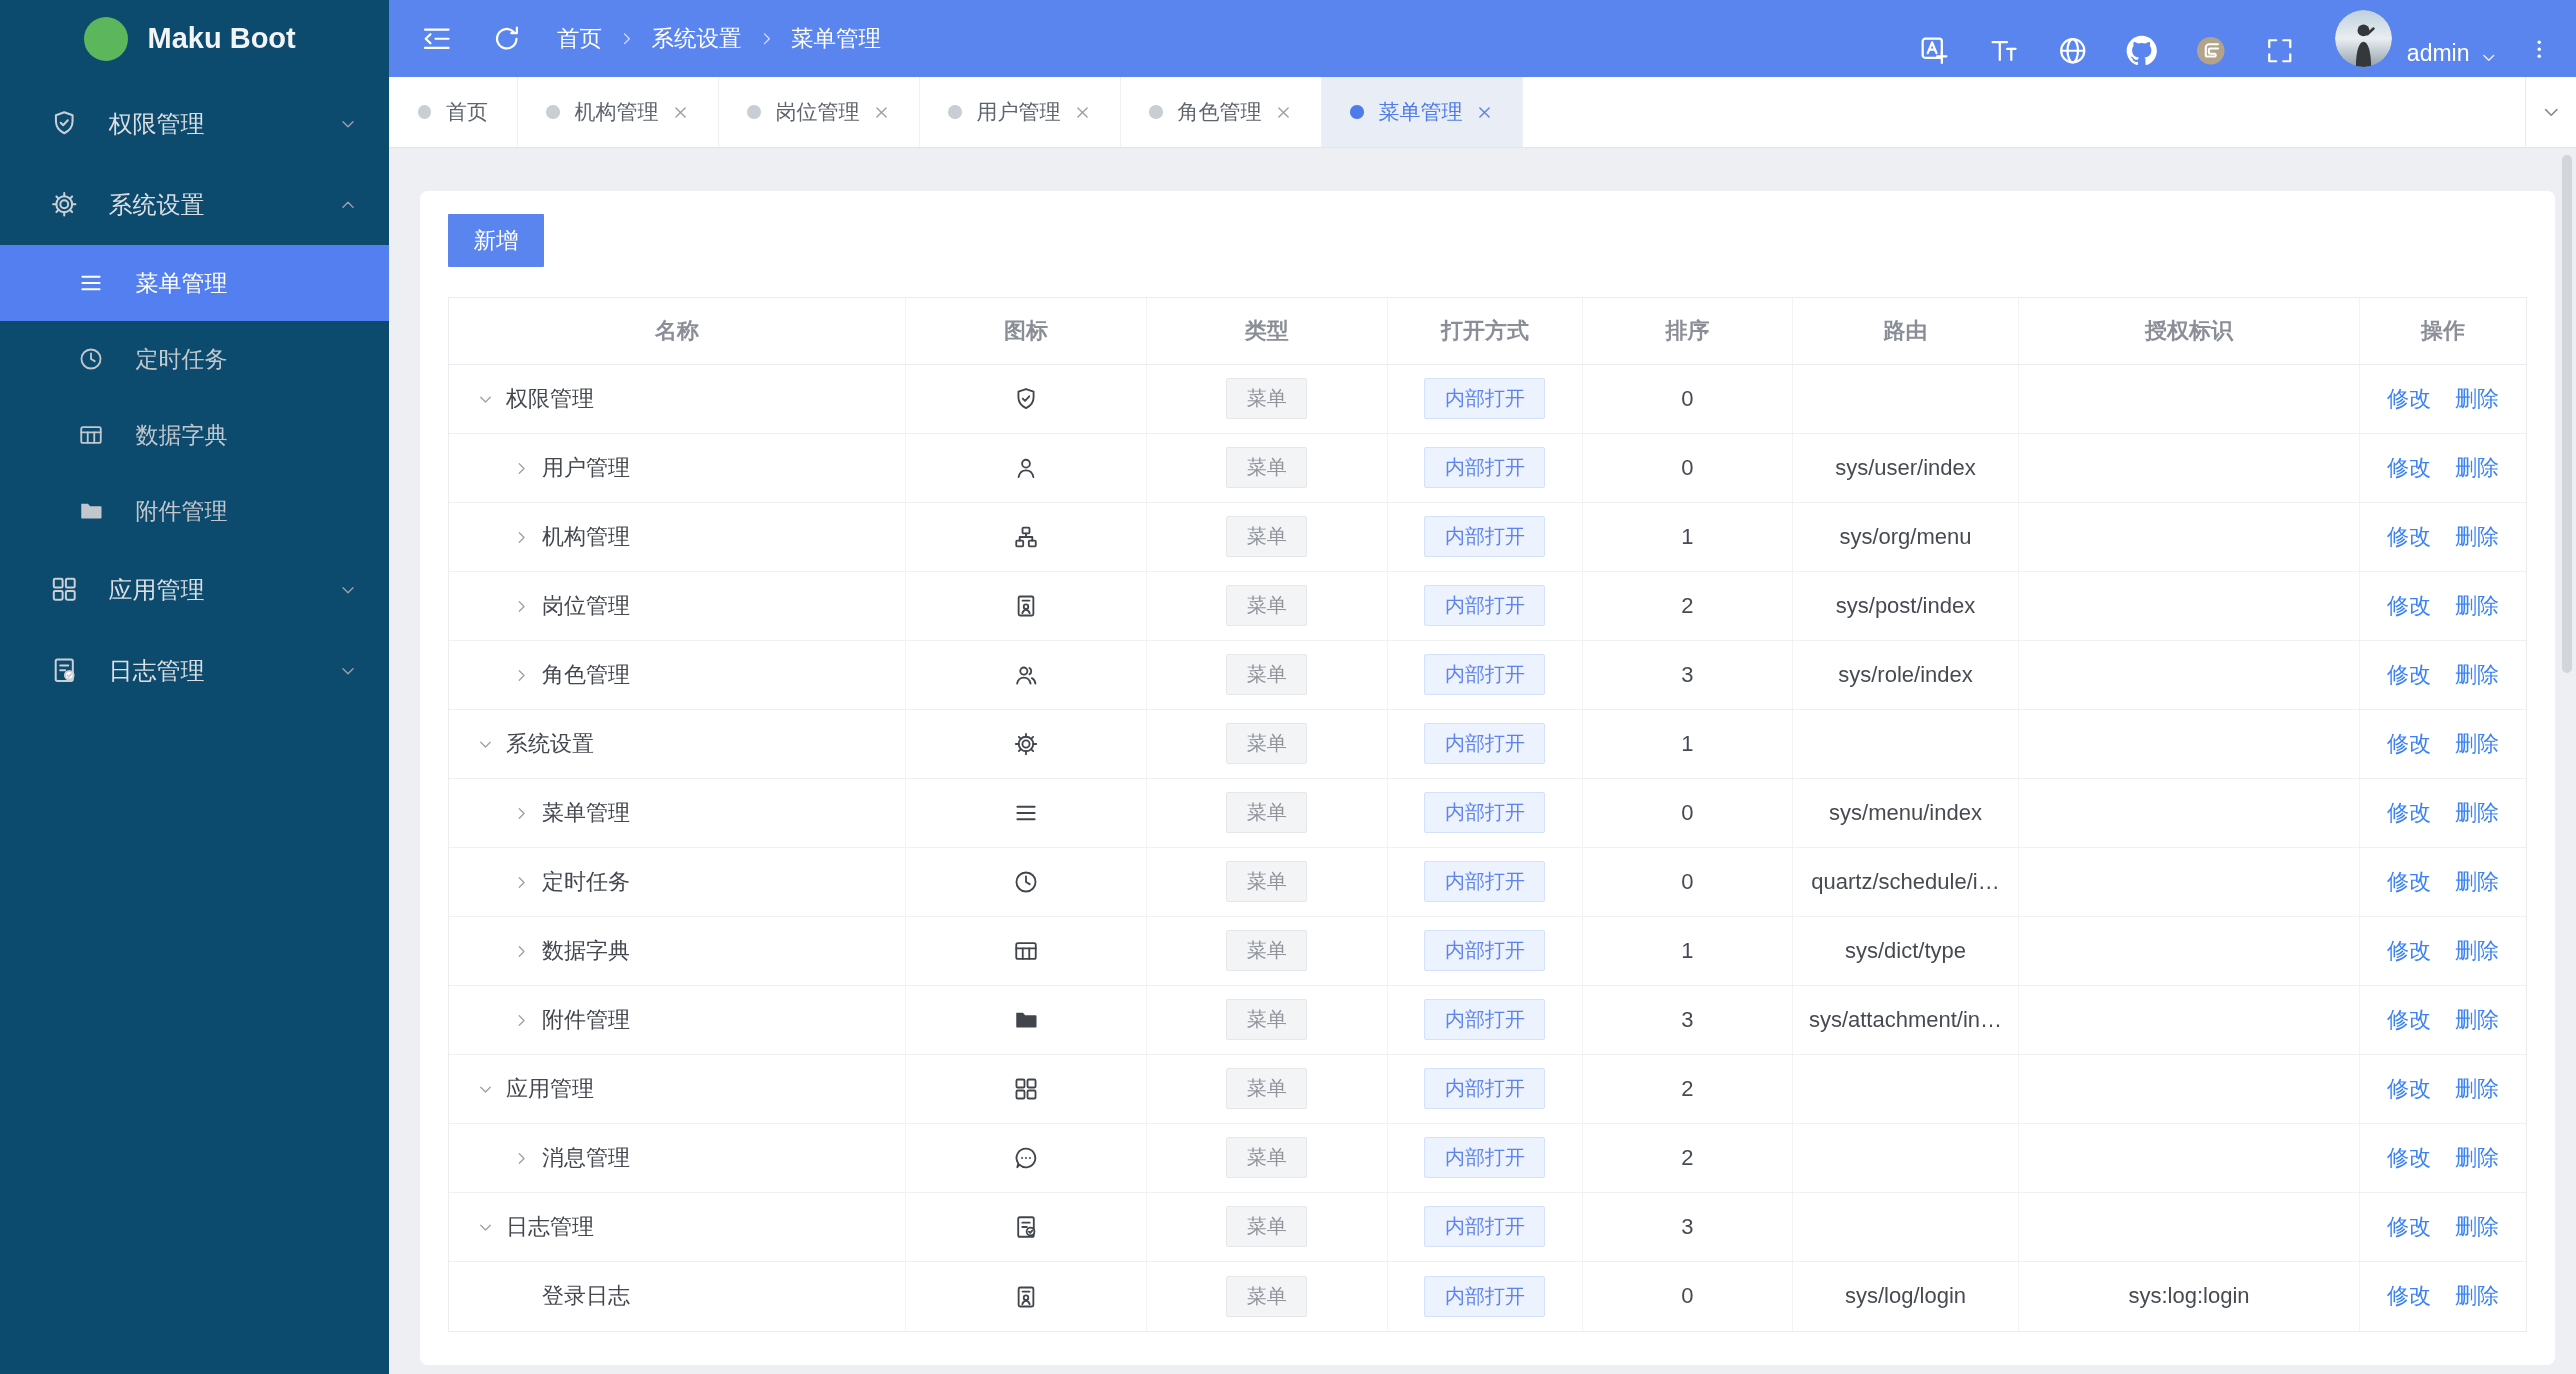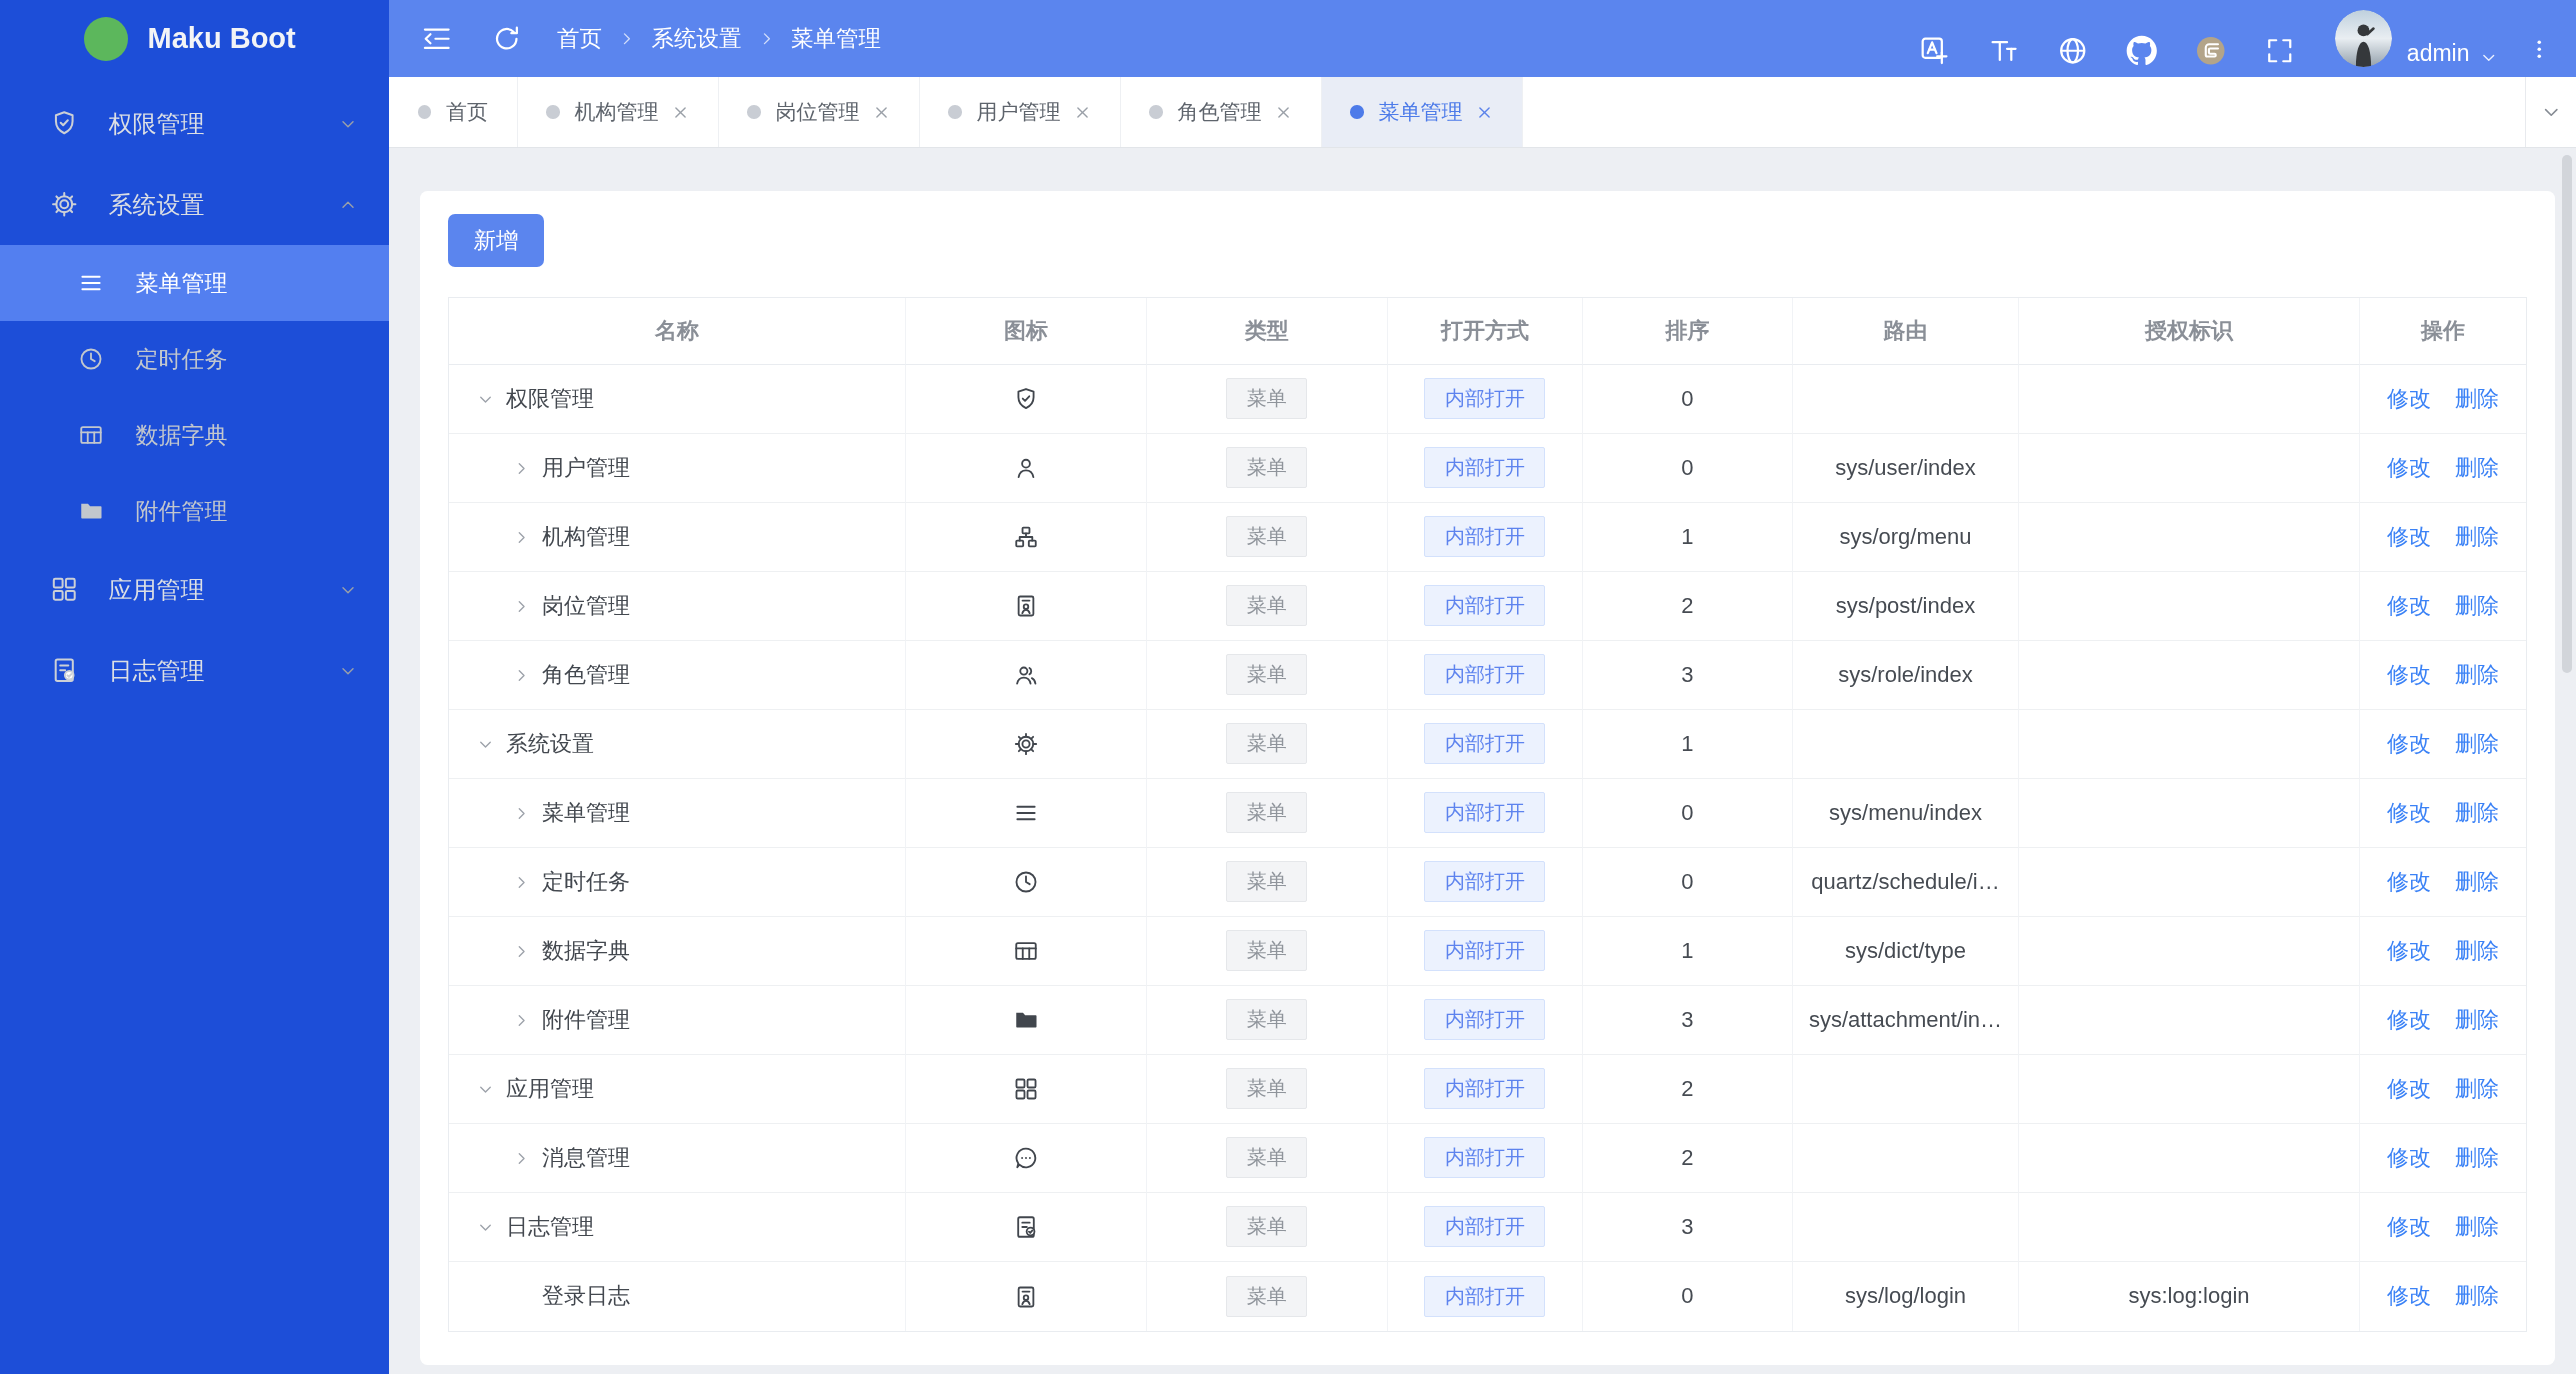--- a/index.html
+++ b/index.html
@@ -4,21 +4,21 @@
 <style>
   html,body{margin:0;padding:0}
   body{
     width:2576px;height:1374px;position:relative;overflow:hidden;
     font-family:"Liberation Sans","DejaVu Sans",sans-serif;
     background:#edeff3;-webkit-font-smoothing:antialiased;
   }
   svg{display:block}
 
   
-  .sidebar{position:absolute;left:0;top:0;width:389px;height:100%;background:#1d4ed8;z-index:5}
+  .sidebar{position:absolute;left:0;top:0;width:389px;height:100%;background:#0c4a6e;z-index:5}
   .logo{height:77px;display:flex;align-items:center;padding-left:84px}
   .logo-badge{width:44px;height:44px;border-radius:50%;background:#5cb75c;display:flex;align-items:center;justify-content:center;flex:0 0 auto}
   .logo-title{color:#f3f4f6;font-size:29px;font-weight:bold;margin-left:19.5px;white-space:nowrap}
   .menu{padding-top:6px}
   .m-item{height:81px;display:flex;align-items:center;padding:0 31.5px 0 50px;color:#dcdfe4;font-size:24px;cursor:pointer}
   .m-item .m-ico{width:28.5px;height:28.5px;color:#ccd0d6;flex:0 0 auto}
   .m-item .m-ico svg{width:28.5px;height:28.5px}
   .m-item .m-label{margin-left:30px;flex:1 1 auto;white-space:nowrap;overflow:hidden}
   .m-item .m-chev{width:20px;height:20px;color:#9aa0a9}
   .m-item .m-chev svg{width:20px;height:20px}
@@ -57,21 +57,21 @@
   .tab.active{background:#e9edf6;color:#4d7be9}
   .tab.active .dot{background:#4d7be9}
   .tab.active .t-close{color:#5b82ea}
   .tab-more{margin-left:auto;width:50px;border-left:0.8px solid #e8eaee;display:flex;align-items:center;justify-content:center;color:#868c94;cursor:pointer}
   .tab-more svg{width:22.5px;height:22.5px}
 
   
   .content{position:absolute;left:389px;top:149px;right:0;bottom:0;background:#edeff3}
   .scroll-thumb{position:absolute;right:3.8px;top:6px;width:9.8px;height:518px;border-radius:5.3px;background:#d2d5da;cursor:pointer}
   .card{position:absolute;left:31px;top:42px;right:21px;bottom:9px;background:#fff;border-radius:7.5px;padding:22.5px 28px;box-sizing:border-box;overflow:hidden}
-  .add-btn{display:inline-flex;align-items:center;justify-content:center;height:53px;padding:0 25.5px;background:#5b85ee;color:#fff;font-size:22.5px;border:none;border-radius:7px;cursor:pointer;font-family:inherit}
+  .add-btn{display:inline-flex;align-items:center;justify-content:center;height:53px;padding:0 25.5px;background:#5b85ee;color:#fff;font-size:22.5px;border:none;border-radius:1px;cursor:pointer;font-family:inherit}
 
   
   table.grid{width:100%;border-collapse:separate;border-spacing:0;table-layout:fixed;margin-top:30px;border:0.8px solid #e9ecf0}
   .grid th{height:66px;font-size:22px;color:#8a8f97;font-weight:bold;background:#fff;border-bottom:0.8px solid #e9ecf0;border-right:0.8px solid #f1f3f6;padding:0}
   .grid th:last-child{border-right:none}
   .grid td{height:69px;font-size:22px;color:#464b52;text-align:center;border-bottom:0.8px solid #eef0f2;border-right:0.8px solid #f1f3f6;padding:0 7.5px;white-space:nowrap;overflow:hidden;text-overflow:ellipsis;box-sizing:border-box}
   .grid td:last-child{border-right:none}
   .grid tr:last-child td{border-bottom:none}
   td.c-name{text-align:left;color:#43484f}
   .tree-arrow{display:inline-flex;width:30px;height:19.5px;align-items:center;color:#9da2aa;vertical-align:middle;cursor:pointer}

